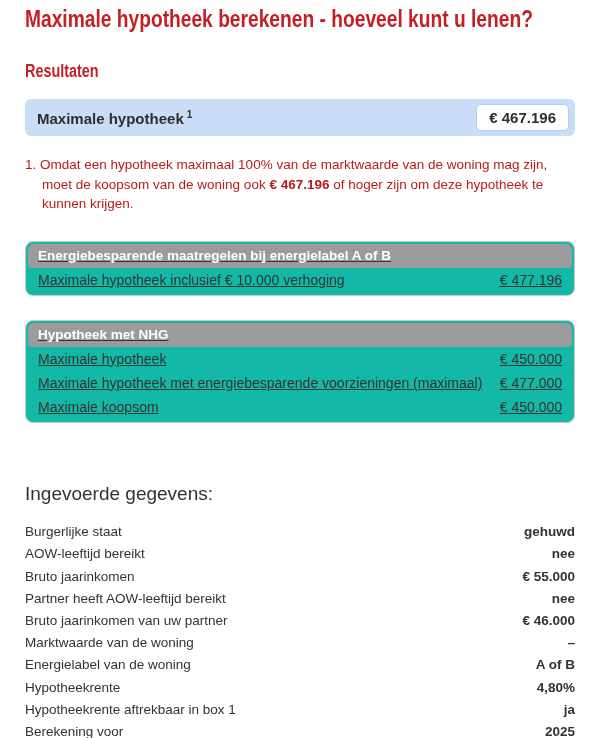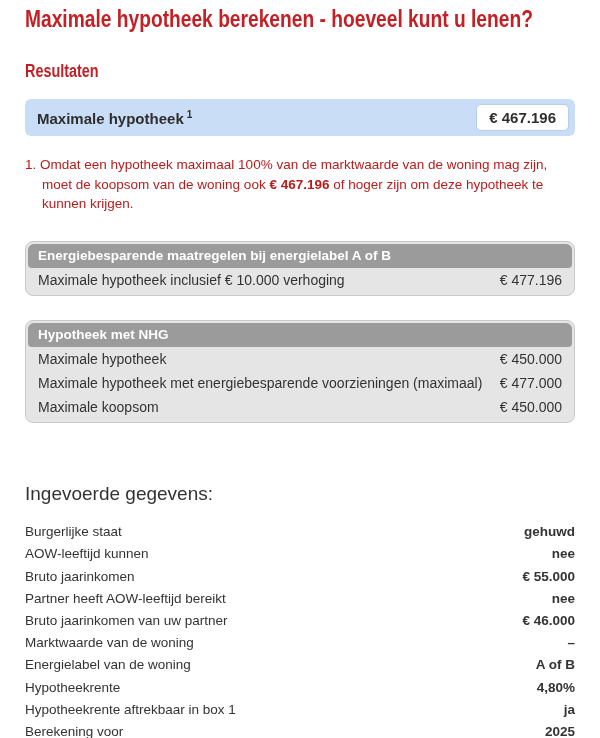--- a/index.html
+++ b/index.html
@@ -63,21 +63,22 @@
     padding-left: 17px;
     text-indent: -17px;
     color: #b91c1c;
   }
   .footnote b { font-weight: bold; }
 
   .card {
     border: 1px solid #c9c9c9;
     border-radius: 8px;
     overflow: hidden;
-    background: #e5e5e5;
+    background: #14b8a6;
+    text-decoration: underline;
   }
   .card-1 { margin-top: 27px; }
   .card-2 { margin-top: 24px; }
   .card-header {
     margin: 2px 2px 0 2px;
     background: #9b9b9b;
     color: #ffffff;
     font-weight: bold;
     font-size: 13.5px;
     padding: 4px 10px 5px 10px;
@@ -152,21 +153,21 @@
   </div>
 
   <div class="inputs-heading">Ingevoerde gegevens:</div>
 
   <div class="inputs-list">
     <div class="input-row">
       <span class="row-label">Burgerlijke staat</span>
       <span class="row-value">gehuwd</span>
     </div>
     <div class="input-row">
-      <span class="row-label">AOW-leeftijd kunnen</span>
+      <span class="row-label">AOW-leeftijd bereikt</span>
       <span class="row-value">nee</span>
     </div>
     <div class="input-row">
       <span class="row-label">Bruto jaarinkomen</span>
       <span class="row-value">€ 55.000</span>
     </div>
     <div class="input-row">
       <span class="row-label">Partner heeft AOW-leeftijd bereikt</span>
       <span class="row-value">nee</span>
     </div>

